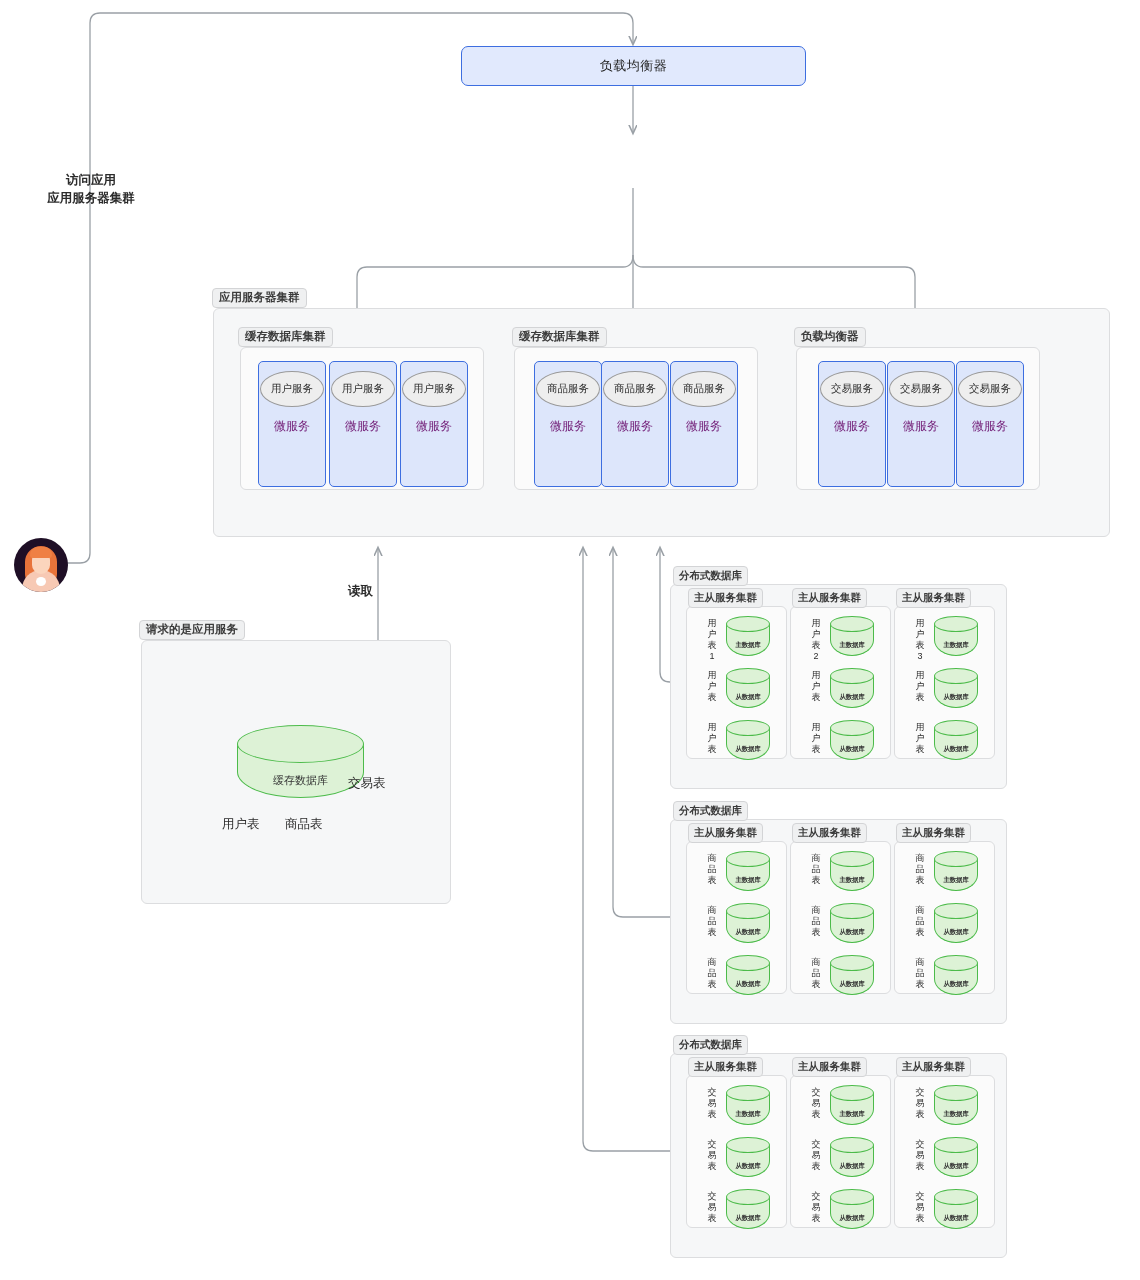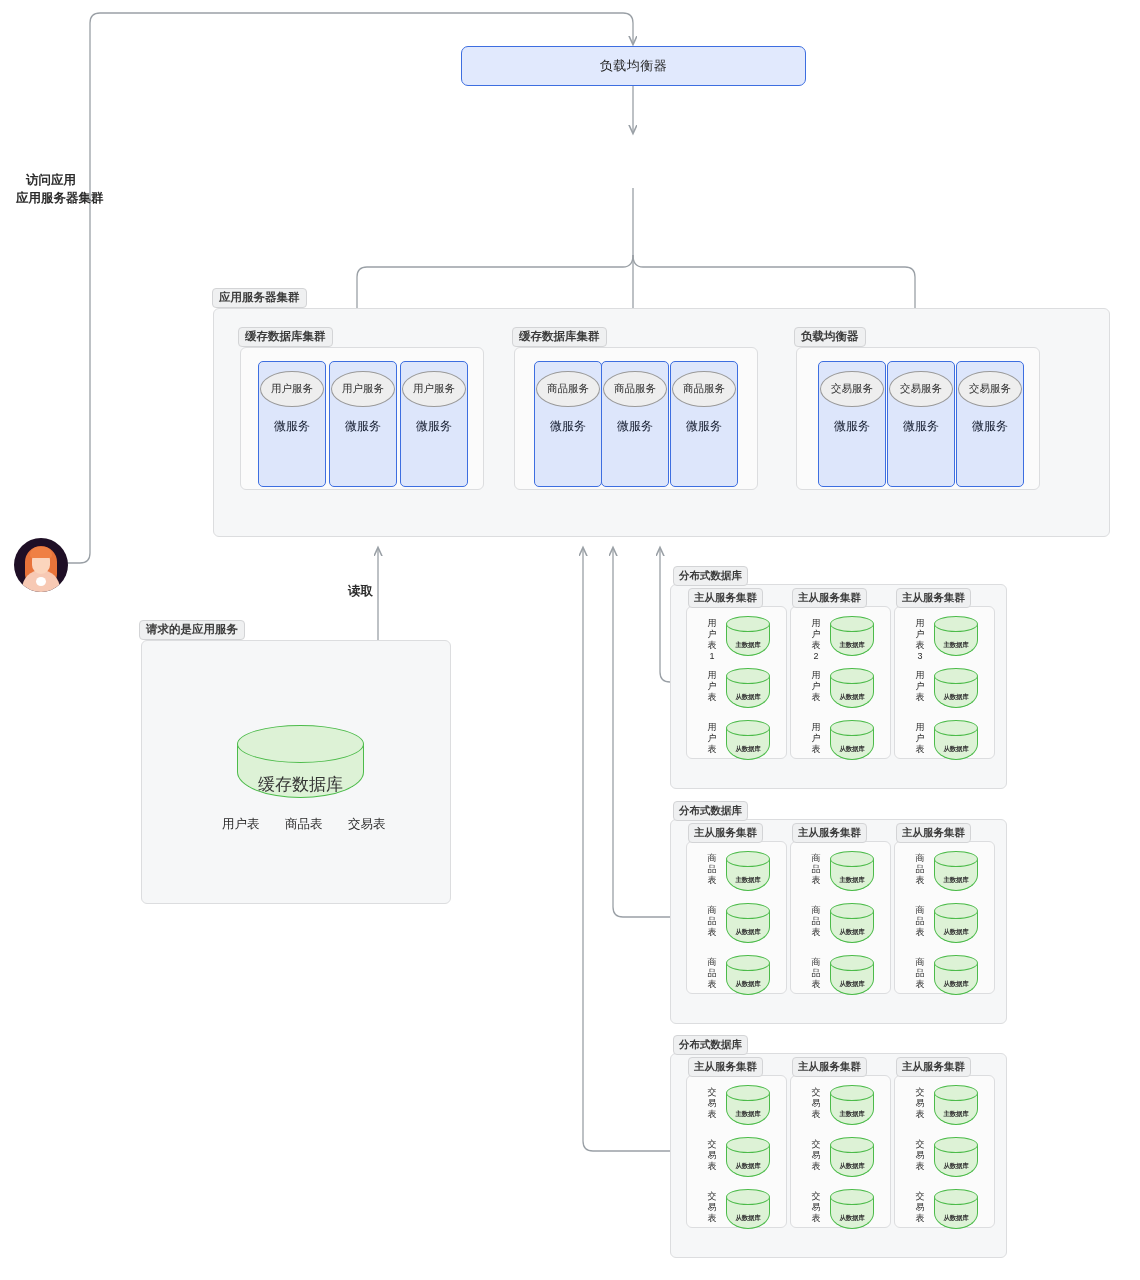--- a/index.html
+++ b/index.html
@@ -43,50 +43,50 @@
     position:absolute;box-sizing:border-box;
     background:#dde6fb;border:1.6px solid #3d6ee0;border-radius:5px;
     display:flex;flex-direction:column;align-items:center;
   }
   .ms .ell{
     margin-top:9px;width:62px;height:34px;border-radius:50%;
     background:#eeeeee;border:1px solid #9a9a9a;
     display:flex;align-items:center;justify-content:center;
     font-size:10.5px;color:#2b2b2b;white-space:nowrap;
   }
-  .ms .mslabel{margin-top:11px;font-size:12px;color:#0f172a;}
+  .ms .mslabel{margin-top:11px;font-size:12px;color:#701a75;}
 
   
   .cyl{position:absolute;}
   .cyl .body{
     position:absolute;left:0;right:0;top:8px;bottom:0;
     background:#ddf2d6;border-left:1.6px solid #4cbb4a;border-right:1.6px solid #4cbb4a;
     border-bottom:1.6px solid #4cbb4a;border-bottom-left-radius:50% 16px;border-bottom-right-radius:50% 16px;
   }
   .cyl .top{
     position:absolute;left:0;top:0;width:100%;height:16px;
     background:#ddf2d6;border:1.6px solid #4cbb4a;border-radius:50%;box-sizing:border-box;
   }
   .cyl .cyltext{
     position:absolute;left:0;right:0;bottom:6px;text-align:center;
     font-size:6.5px;color:#333;font-weight:bold;letter-spacing:-.2px;
   }
   .cyl.big .top{height:38px;}
   .cyl.big .body{top:19px;border-bottom-left-radius:50% 26px;border-bottom-right-radius:50% 26px;}
-  .cyl.big .cyltext{bottom:auto;top:48px;font-size:17px;font-weight:normal;letter-spacing:0;}
+  .cyl.big .cyltext{bottom:auto;top:48px;font-size:11px;font-weight:normal;letter-spacing:0;}
 
   
   .vlabel{
     position:absolute;font-size:9px;line-height:11px;color:#2c2c2c;
     text-align:center;width:12px;
   }
 
   
   .txt{position:absolute;font-size:12.5px;color:#2b2b2b;white-space:nowrap;}
-  .txt.center{}
+  .txt.center{text-align:center;}
   .txt.bold{font-weight:bold;}
 
   
   .avatar{position:absolute;width:54px;height:54px;border-radius:50%;
     background:#1f0f26;overflow:hidden;}
   .av-shoulder{position:absolute;left:8px;bottom:-4px;width:38px;height:26px;
     border-radius:19px 19px 0 0;background:#f7c9b4;}
   .av-hair-back{position:absolute;left:11px;top:8px;width:32px;height:40px;
     border-radius:16px 16px 12px 12px;background:#e8733a;}
   .av-face{position:absolute;left:18px;top:13px;width:18px;height:23px;
@@ -210,21 +210,21 @@
   <div class="txt bold" style="left:348px;top:583px;">读取</div>
   <div class="chip" style="left:139px;top:620px;">请求的是应用服务</div>
   <div class="panel" style="left:141px;top:640px;width:310px;height:264px;"></div>
   <div class="cyl big" style="left:237px;top:725px;width:127px;height:73px;">
     <div class="body"></div>
     <div class="top"></div>
     <div class="cyltext">缓存数据库</div>
   </div>
   <div class="txt" style="left:222px;top:816px;">用户表</div>
   <div class="txt" style="left:285px;top:816px;">商品表</div>
-  <div class="txt" style="left:348px;top:816px;">交易表</div>
+  <div class="txt" style="left:348px;top:775px;">交易表</div>
 
   <div id="dbs">
       <div class="chip sm" style="left:673px;top:566px;">分布式数据库</div>
       <div class="panel" style="left:670px;top:584px;width:337px;height:205px;"></div>
       <div class="chip sm" style="left:688px;top:588px;">主从服务集群</div>
       <div class="panel white" style="left:686px;top:606px;width:101px;height:153px;"></div>
       <div class="vlabel" style="left:706px;top:618px;">
         <div>用</div>
         <div>户</div>
         <div>表</div>

